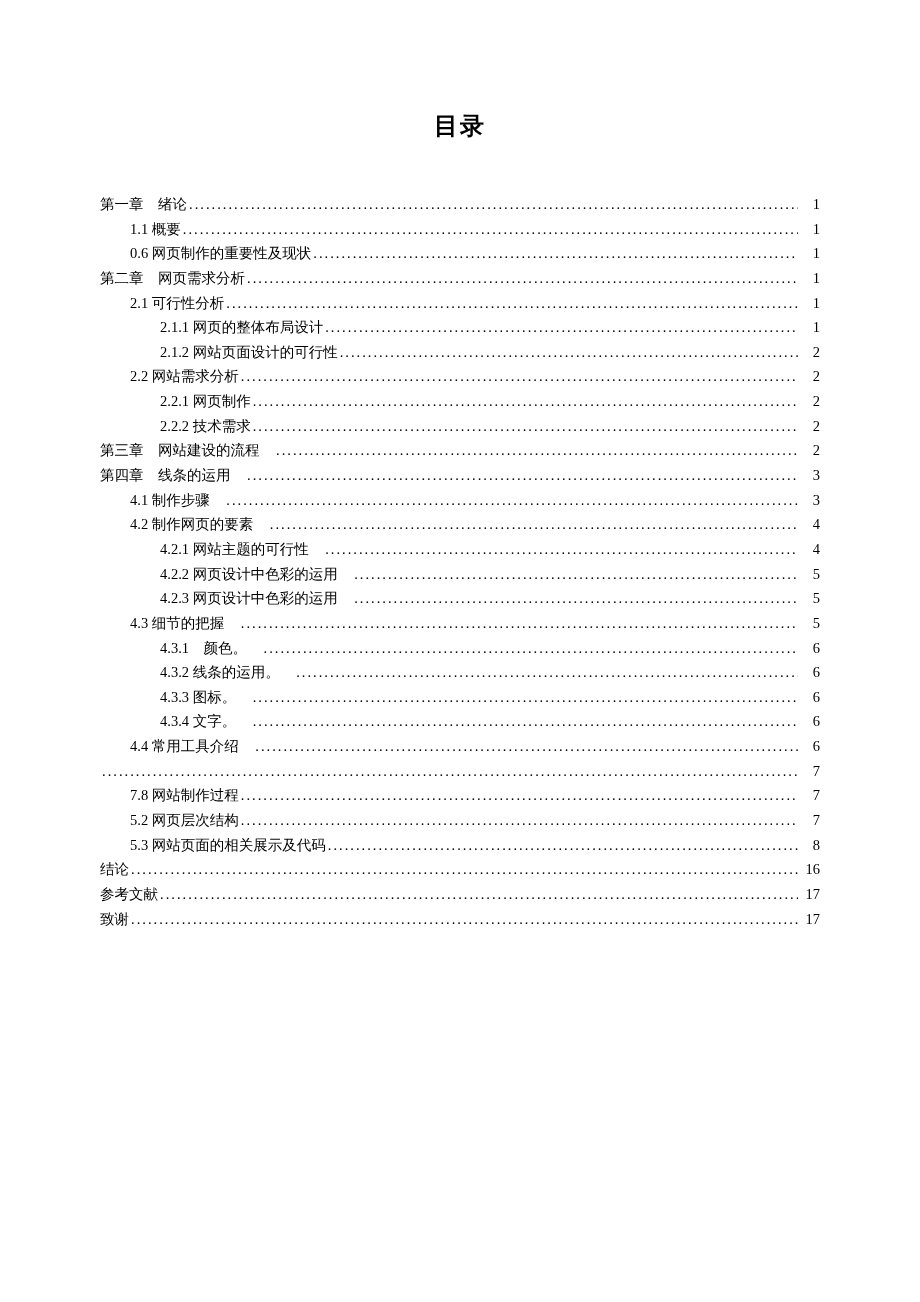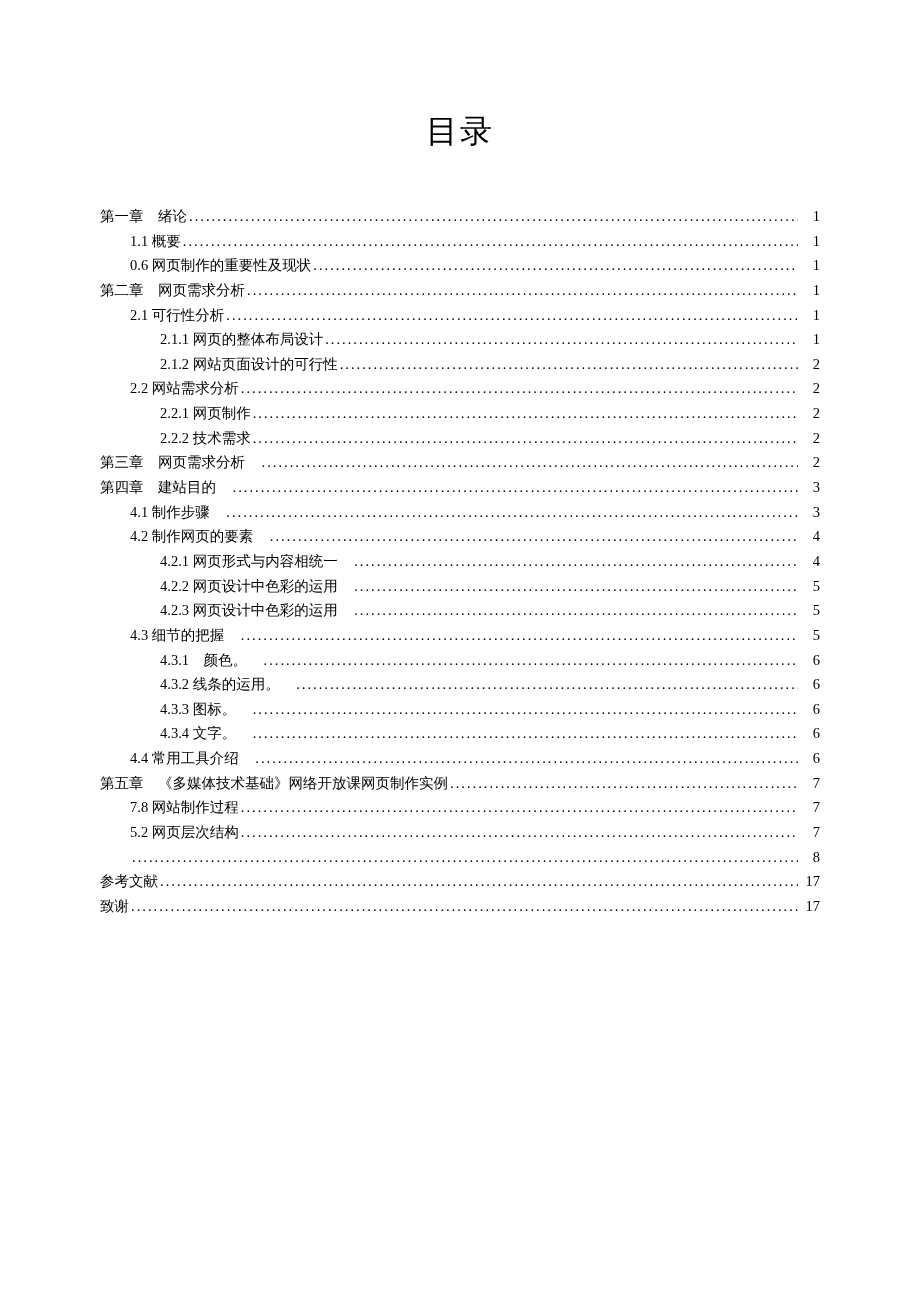--- a/index.html
+++ b/index.html
@@ -10,22 +10,22 @@
     body {
       background: #ffffff;
       font-family: "SimSun", "宋体", serif;
       width: 920px;
       margin: 0 auto;
       padding: 110px 100px 60px 100px;
       color: #000;
     }
     .title {
       text-align: center;
-      font-size: 32px;
-      font-weight: normal;
+      font-size: 24px;
+      font-weight: bold;
       font-family: "SimHei", "黑体", sans-serif;
       margin-bottom: 50px;
       letter-spacing: 2px;
     }
     .toc {
       font-size: 14.5px;
       line-height: 1.7;
     }
     .toc-row {
       display: flex;
@@ -104,41 +104,41 @@
       <span class="toc-label">2.2.1 网页制作 </span>
       <span class="toc-dots"></span>
       <span class="toc-page">2</span>
     </div>
     <div class="toc-row indent-2">
       <span class="toc-label">2.2.2 技术需求 </span>
       <span class="toc-dots"></span>
       <span class="toc-page">2</span>
     </div>
     <div class="toc-row indent-0">
-      <span class="toc-label">第三章 网页需求分析 </span>
-      <span class="toc-dots"></span>
-      <span class="toc-page">2</span>
-    </div>
-    <div class="toc-row indent-0">
-      <span class="toc-label">第四章 建站目的 </span>
+      <span class="toc-label">第三章 网站建设的流程 </span>
+      <span class="toc-dots"></span>
+      <span class="toc-page">2</span>
+    </div>
+    <div class="toc-row indent-0">
+      <span class="toc-label">第四章 线条的运用 </span>
       <span class="toc-dots"></span>
       <span class="toc-page">3</span>
     </div>
     <div class="toc-row indent-1">
       <span class="toc-label">4.1 制作步骤 </span>
       <span class="toc-dots"></span>
       <span class="toc-page">3</span>
     </div>
     <div class="toc-row indent-1">
       <span class="toc-label">4.2 制作网页的要素 </span>
       <span class="toc-dots"></span>
       <span class="toc-page">4</span>
     </div>
     <div class="toc-row indent-2">
-      <span class="toc-label">4.2.1 网页形式与内容相统一  </span>
+      <span class="toc-label">4.2.1 网站主题的可行性  </span>
       <span class="toc-dots"></span>
       <span class="toc-page">4</span>
     </div>
     <div class="toc-row indent-2">
       <span class="toc-label">4.2.2 网页设计中色彩的运用  </span>
       <span class="toc-dots"></span>
       <span class="toc-page">5</span>
     </div>
     <div class="toc-row indent-2">
       <span class="toc-label">4.2.3 网页设计中色彩的运用 </span>
@@ -169,37 +169,42 @@
       <span class="toc-label">4.3.4 文字。 </span>
       <span class="toc-dots"></span>
       <span class="toc-page">6</span>
     </div>
     <div class="toc-row indent-1">
       <span class="toc-label">4.4 常用工具介绍 </span>
       <span class="toc-dots"></span>
       <span class="toc-page">6</span>
     </div>
     <div class="toc-row indent-0">
-      <span class="toc-label">第五章 《多媒体技术基础》网络开放课网页制作实例 </span>
       <span class="toc-dots"></span>
       <span class="toc-page">7</span>
     </div>
     <div class="toc-row indent-1">
       <span class="toc-label">7.8 网站制作过程 </span>
       <span class="toc-dots"></span>
       <span class="toc-page">7</span>
     </div>
     <div class="toc-row indent-1">
       <span class="toc-label">5.2 网页层次结构 </span>
       <span class="toc-dots"></span>
       <span class="toc-page">7</span>
     </div>
     <div class="toc-row indent-1">
+      <span class="toc-label">5.3 网站页面的相关展示及代码 </span>
       <span class="toc-dots"></span>
       <span class="toc-page">8</span>
+    </div>
+    <div class="toc-row indent-0">
+      <span class="toc-label">结论 </span>
+      <span class="toc-dots"></span>
+      <span class="toc-page">16</span>
     </div>
     <div class="toc-row indent-0">
       <span class="toc-label">参考文献 </span>
       <span class="toc-dots"></span>
       <span class="toc-page">17</span>
     </div>
     <div class="toc-row indent-0">
       <span class="toc-label">致谢 </span>
       <span class="toc-dots"></span>
       <span class="toc-page">17</span>

